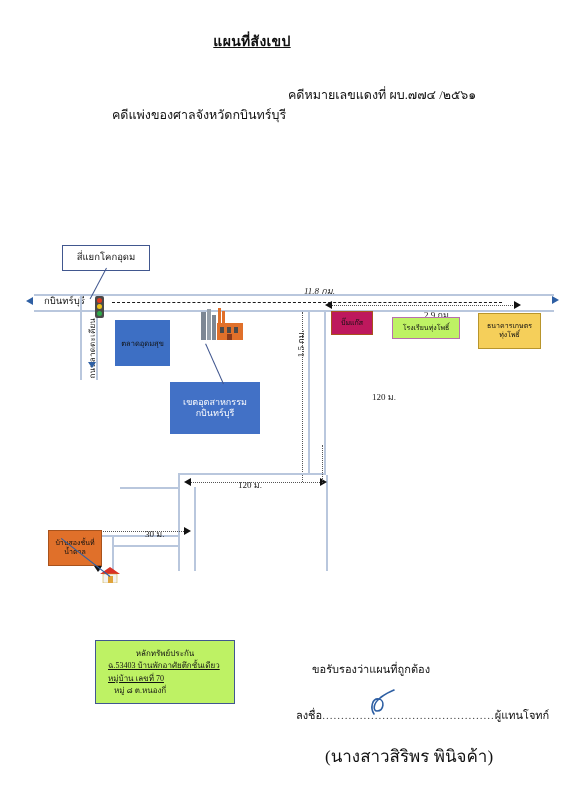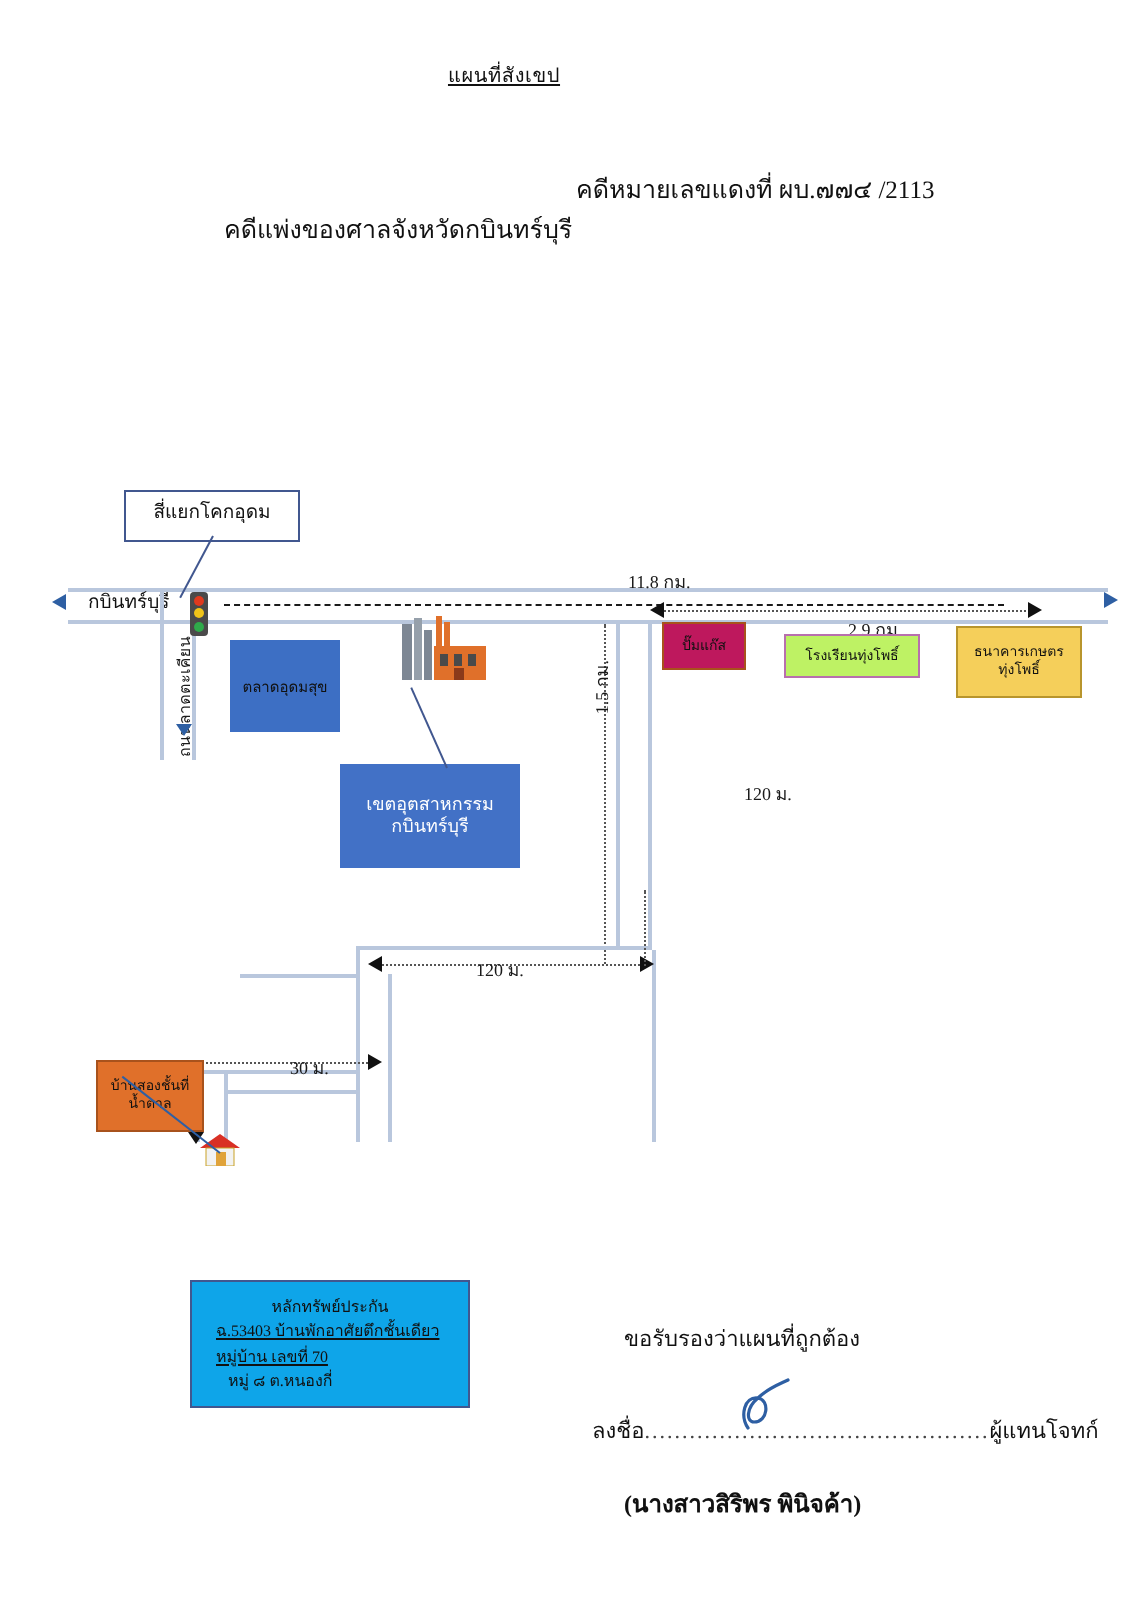--- a/index.html
+++ b/index.html
@@ -6,21 +6,21 @@
   body{
     width:566px;height:800px;position:relative;
     background:#ffffff;
     font-family:"Liberation Serif","DejaVu Serif",serif;
     color:#111;overflow:hidden;
   }
   .abs{position:absolute;}
   
   #doc-title{
     top:30px;left:0;width:504px;text-align:center;
-    font-size:10px;font-weight:normal;text-decoration:underline;
+    font-size:14px;font-weight:bold;text-decoration:underline;
     letter-spacing:.3px;
   }
   #case-left{top:85px;left:112px;font-size:12.5px;margin-top:20px;}
   #case-right{top:85px;left:288px;font-size:12.5px;}
 
   
   .road{background:#b9c7dd;position:absolute;}
   .road-h{height:2px;}
   .road-v{width:2px;}
   .dashline{position:absolute;border-top:1.5px dashed #1a1a1a;height:0;}
@@ -124,43 +124,43 @@
     font-size:7px;color:#111;flex-direction:column;
   }
   #home-leader{
     top:576px;left:48px;width:62px;height:1px;background:#2e5fa3;
     transform:rotate(38deg);transform-origin:right center;
   }
 
   
   #evidence-box{
     top:640px;left:95px;width:140px;height:64px;
-    border:1px solid #41578f;background:#0ea5e9;
+    border:1px solid #41578f;background:#bef264;
     display:block;padding:7px 6px 0 6px;box-sizing:border-box;
   }
   #evidence-box div{font-size:8px;line-height:1.55;color:#111;}
   .ev-c{text-align:center;}
   .ev-i1{padding-left:6px;text-decoration:underline;}
   .ev-i2{padding-left:12px;}
 
   
   #cert-text{top:660px;left:312px;font-size:11px;}
   #sign-row{top:706px;left:296px;font-size:11px;white-space:nowrap;}
   .dots{letter-spacing:1px;color:#444;}
   #signature{top:688px;left:368px;}
-  #sign-name{top:742px;left:312px;font-size:12px;font-weight:bold;}
+  #sign-name{top:742px;left:325px;font-size:17px;}
 
   .arrow-blk{position:absolute;width:0;height:0;}
 </style>
 </head>
 <body>
 
 <div class="abs" id="doc-title">แผนที่สังเขป</div>
 <div class="abs" id="case-left">คดีแพ่งของศาลจังหวัดกบินทร์บุรี</div>
-<div class="abs" id="case-right">คดีหมายเลขแดงที่ ผบ.๗๗๔ /2113</div>
+<div class="abs" id="case-right">คดีหมายเลขแดงที่ ผบ.๗๗๔ /๒๕๖๑</div>
 
 <div class="road road-h abs" style="top:294px;left:34px;width:520px;"></div>
 <div class="road road-h abs" style="top:310px;left:34px;width:520px;"></div>
 <div class="dashline abs" style="top:302px;left:112px;width:390px;"></div>
 <div class="abs" id="arrow-left"></div>
 <div class="abs" id="arrow-right-end"></div>
 <div class="abs" id="kabin-label">กบินทร์บุรี</div>
 
 <div class="road road-v abs" style="top:294px;left:80px;height:86px;"></div>
 <div class="road road-v abs" style="top:294px;left:96px;height:86px;"></div>
@@ -192,21 +192,21 @@
   <rect x="34" y="21" width="4" height="6" fill="#4a4a4a"></rect>
   <rect x="27" y="28" width="5" height="6" fill="#8b3a1a"></rect>
 </svg>
 
 <div class="boxlbl abs" id="industry-box">
   <span>เขตอุตสาหกรรม</span>
   <span>กบินทร์บุรี</span>
 </div>
 <div class="abs" id="industry-line"></div>
 
-<div class="lbl abs" style="top:284px;left:314px;">11.8 กม.</div>
+<div class="lbl abs" style="top:284px;left:304px;font-style:italic;">11.8 กม.</div>
 
 <div class="dotline-h abs" style="top:305px;left:331px;width:186px;"></div>
 <div class="arrow-blk abs" style="top:301px;left:325px;border-top:4px solid transparent;border-bottom:4px solid transparent;border-right:7px solid #111;"></div>
 <div class="arrow-blk abs" style="top:301px;left:514px;border-top:4px solid transparent;border-bottom:4px solid transparent;border-left:7px solid #111;"></div>
 <div class="lbl abs" style="top:308px;left:380px;margin-left:44px;">2.9 กม.</div>
 
 <div class="boxlbl abs" id="gas-box">ปั๊มแก๊ส</div>
 <div class="boxlbl abs" id="school-box">โรงเรียนทุ่งโพธิ์</div>
 <div class="boxlbl abs" id="bank-box">
   <span>ธนาคารเกษตร</span>

